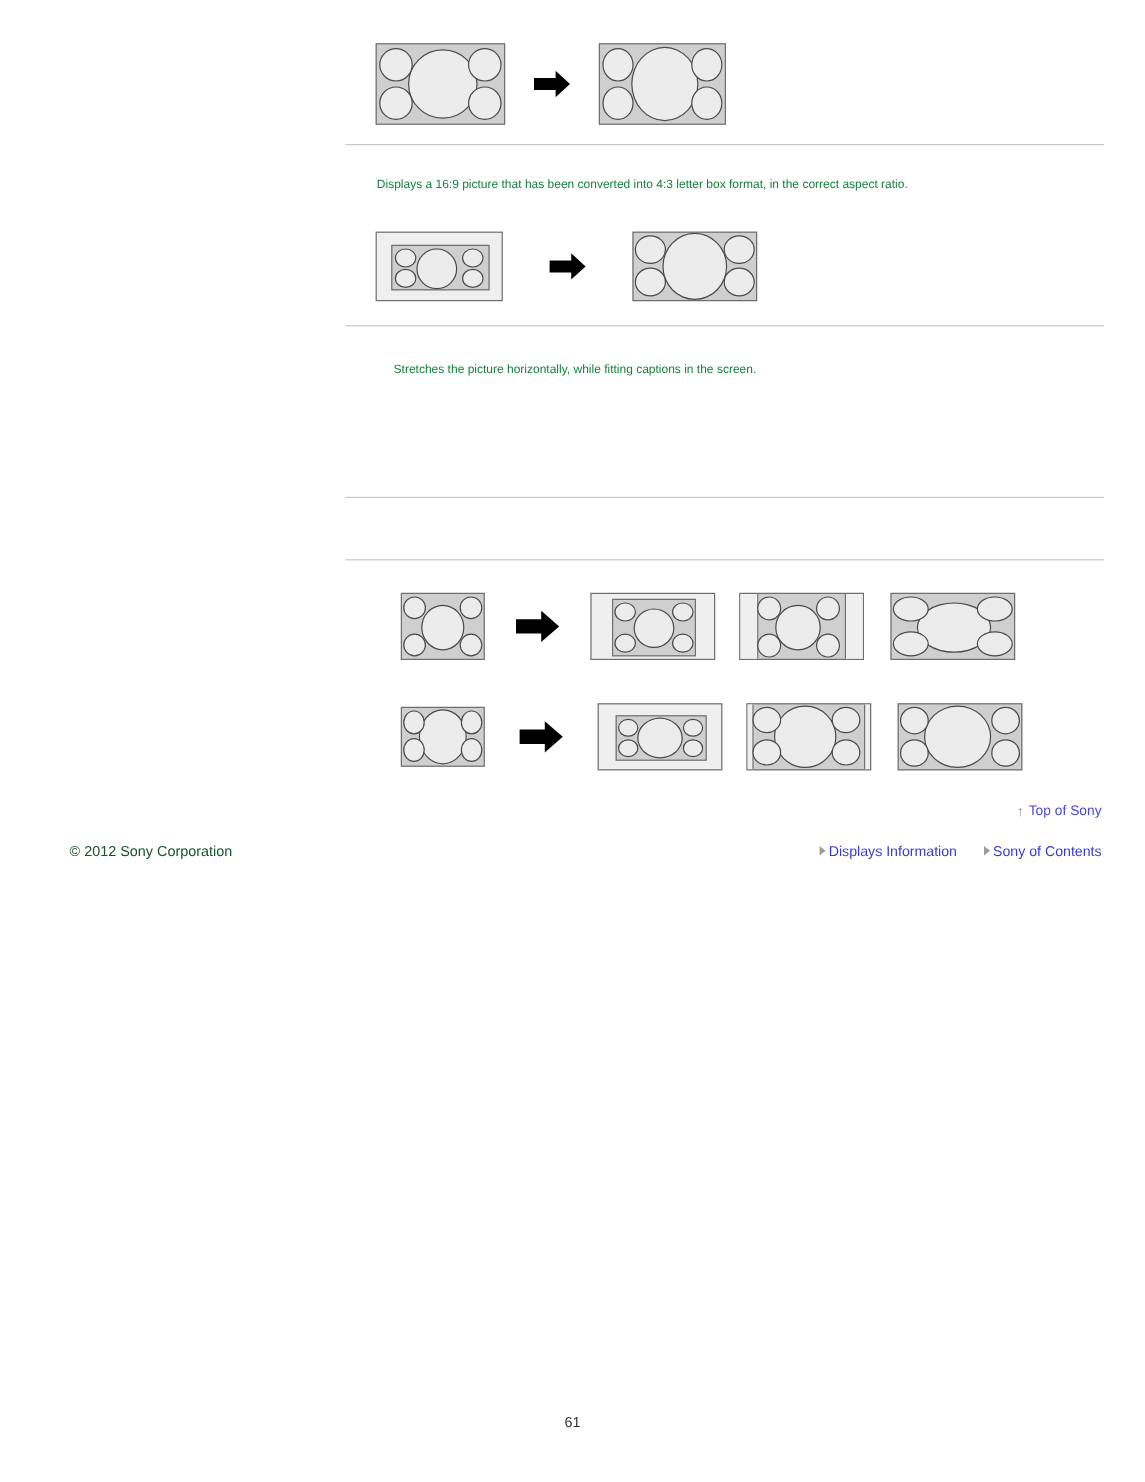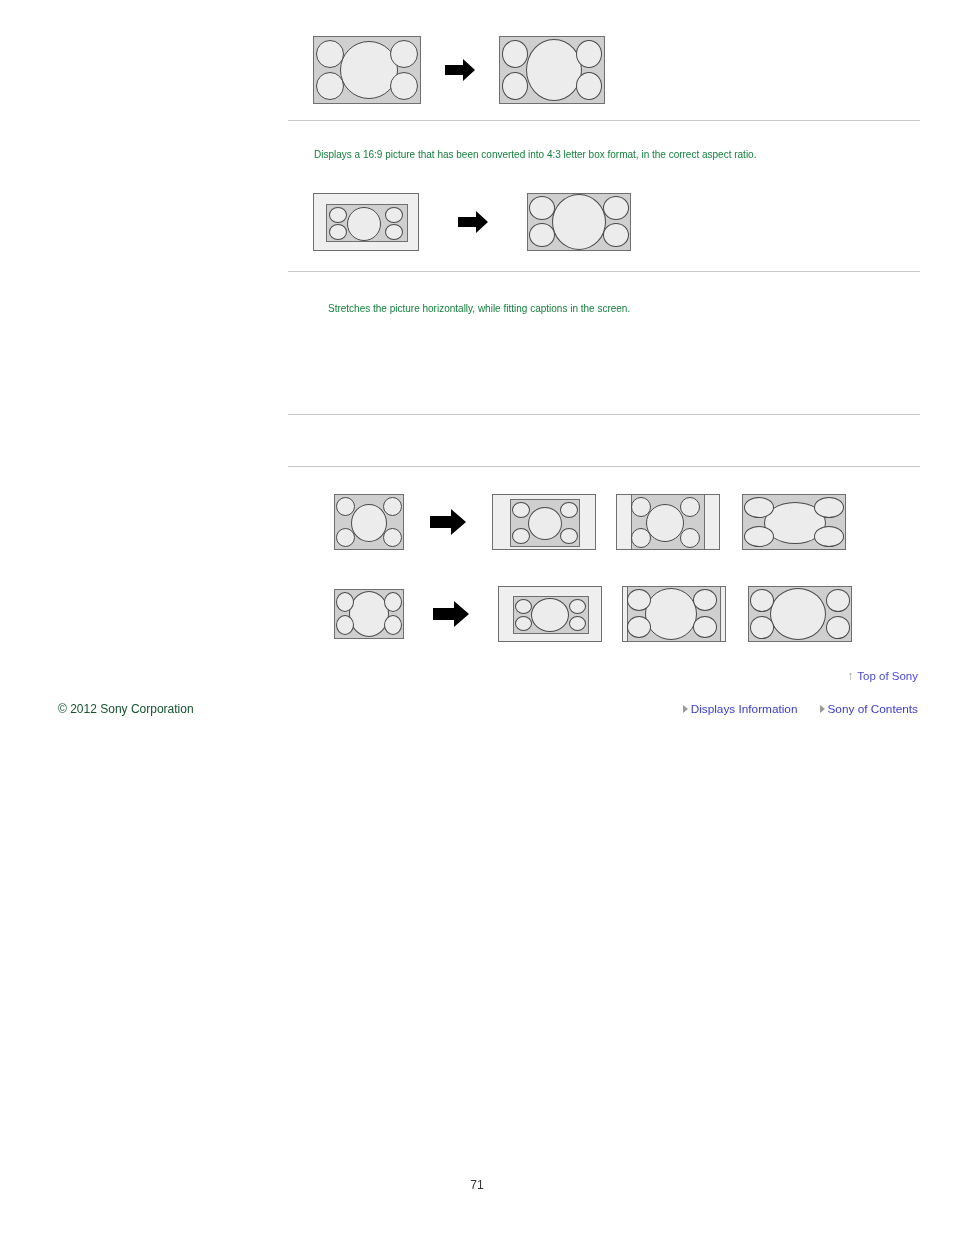--- a/index.html
+++ b/index.html
@@ -314,15 +314,15 @@
     <span class="flink">
       <span class="tri"></span>
       <span>Displays Information</span>
     </span>
     <span class="flink">
       <span class="tri"></span>
       <span>Sony of Contents</span>
     </span>
   </div>
 
-  <div class="pagenum">71</div>
+  <div class="pagenum">61</div>
 
 </div>
 
 </body></html>

